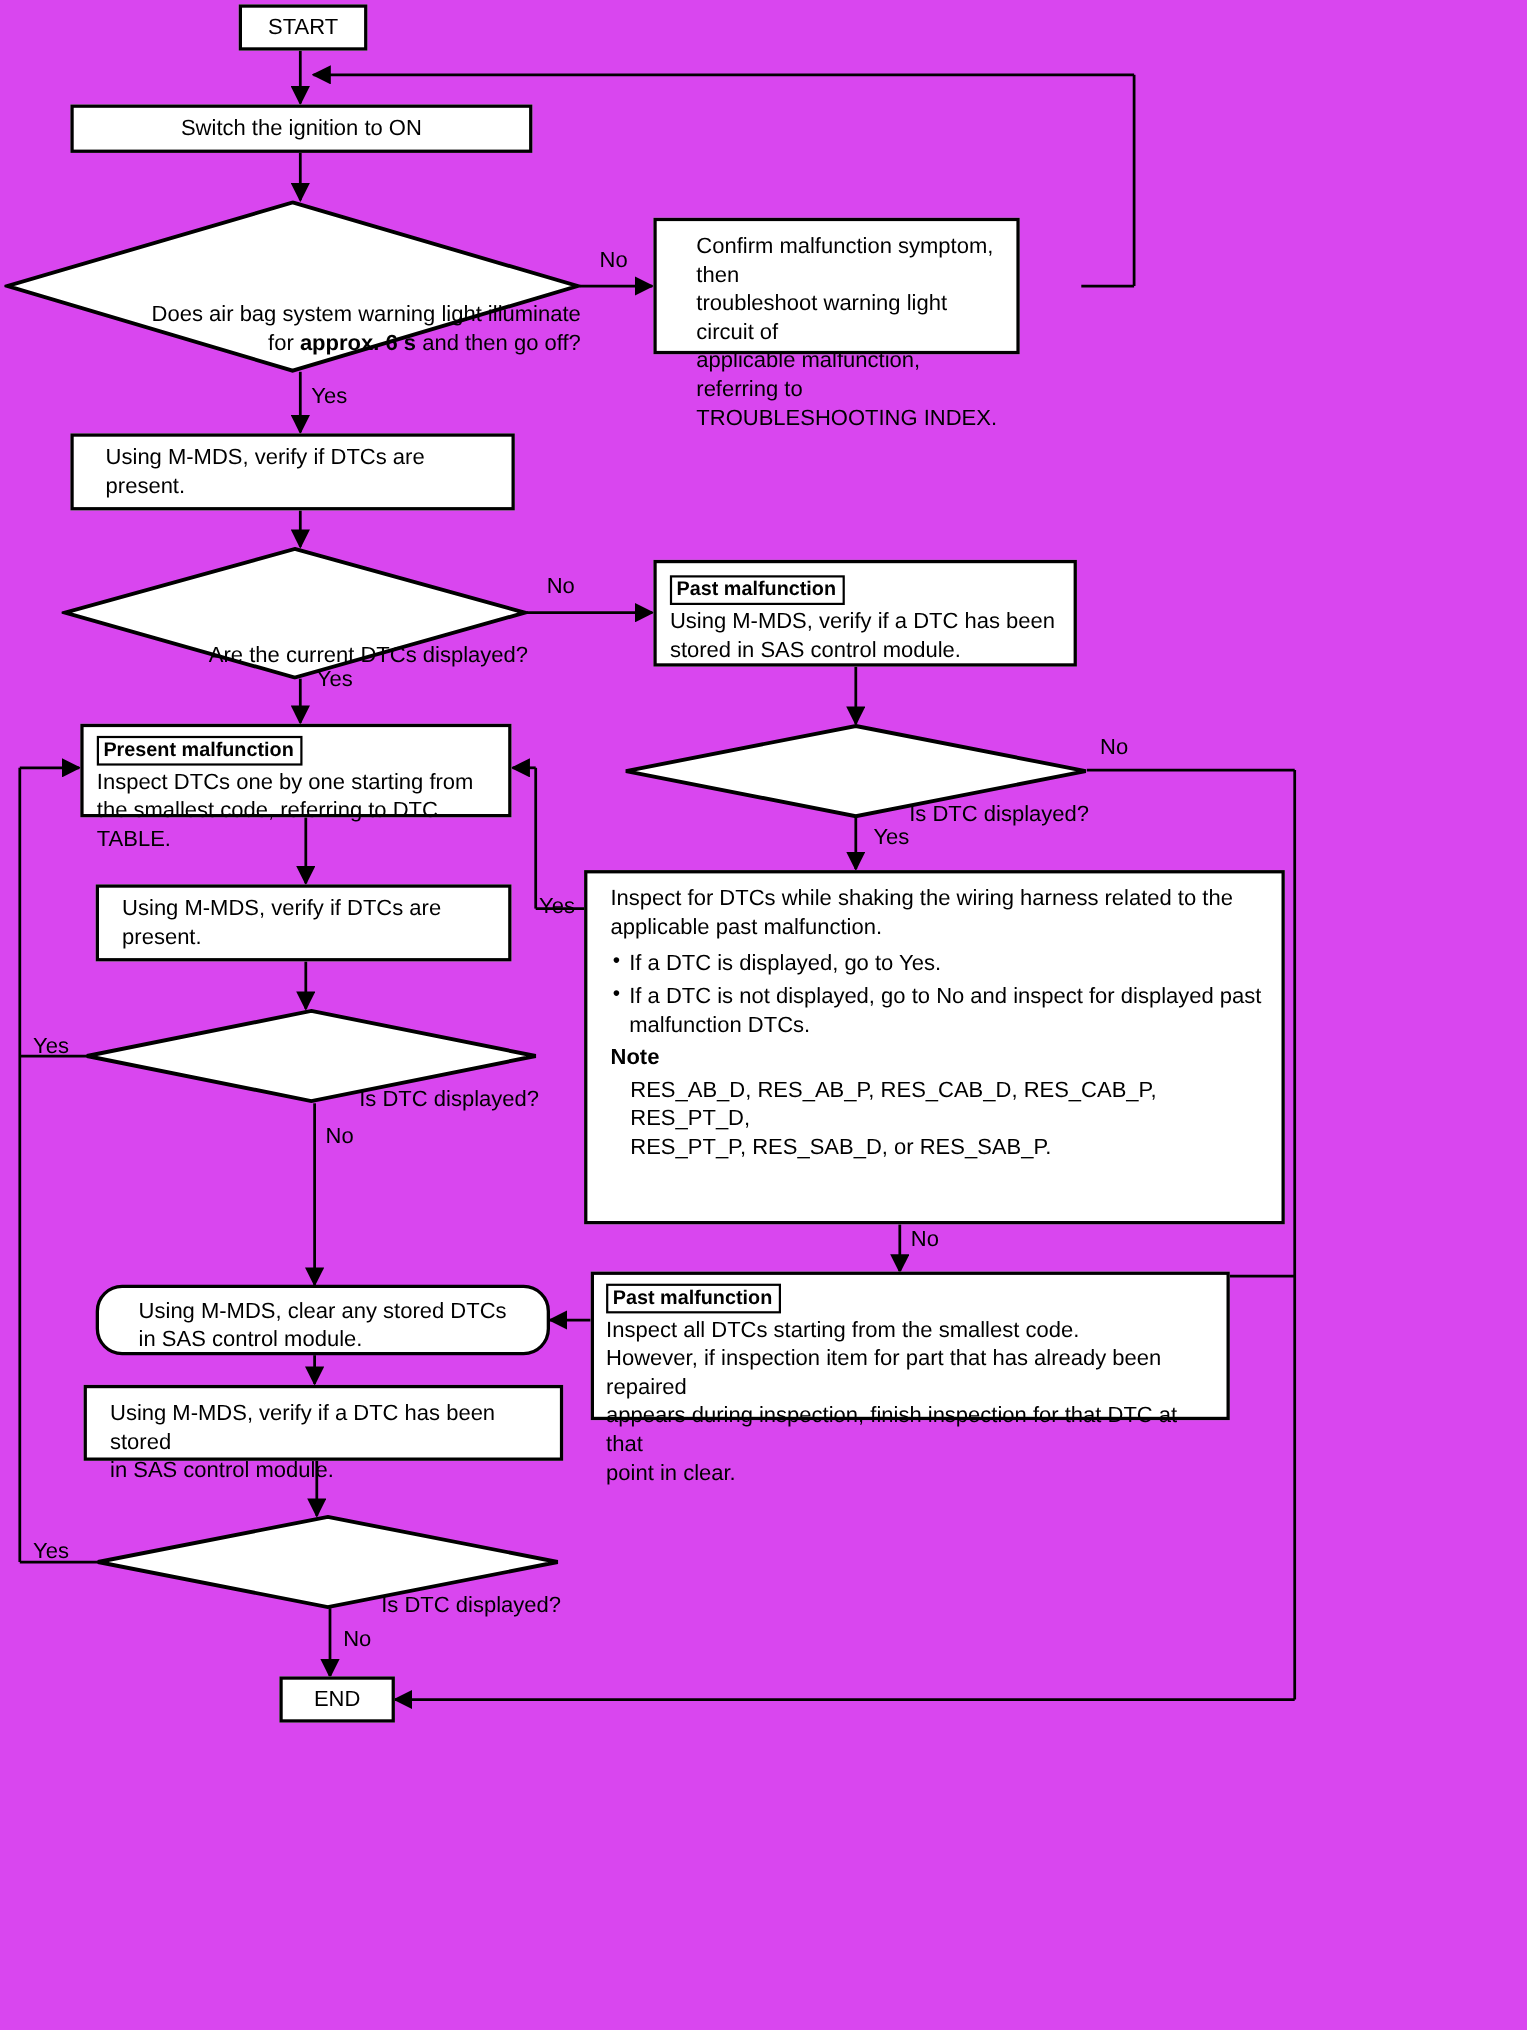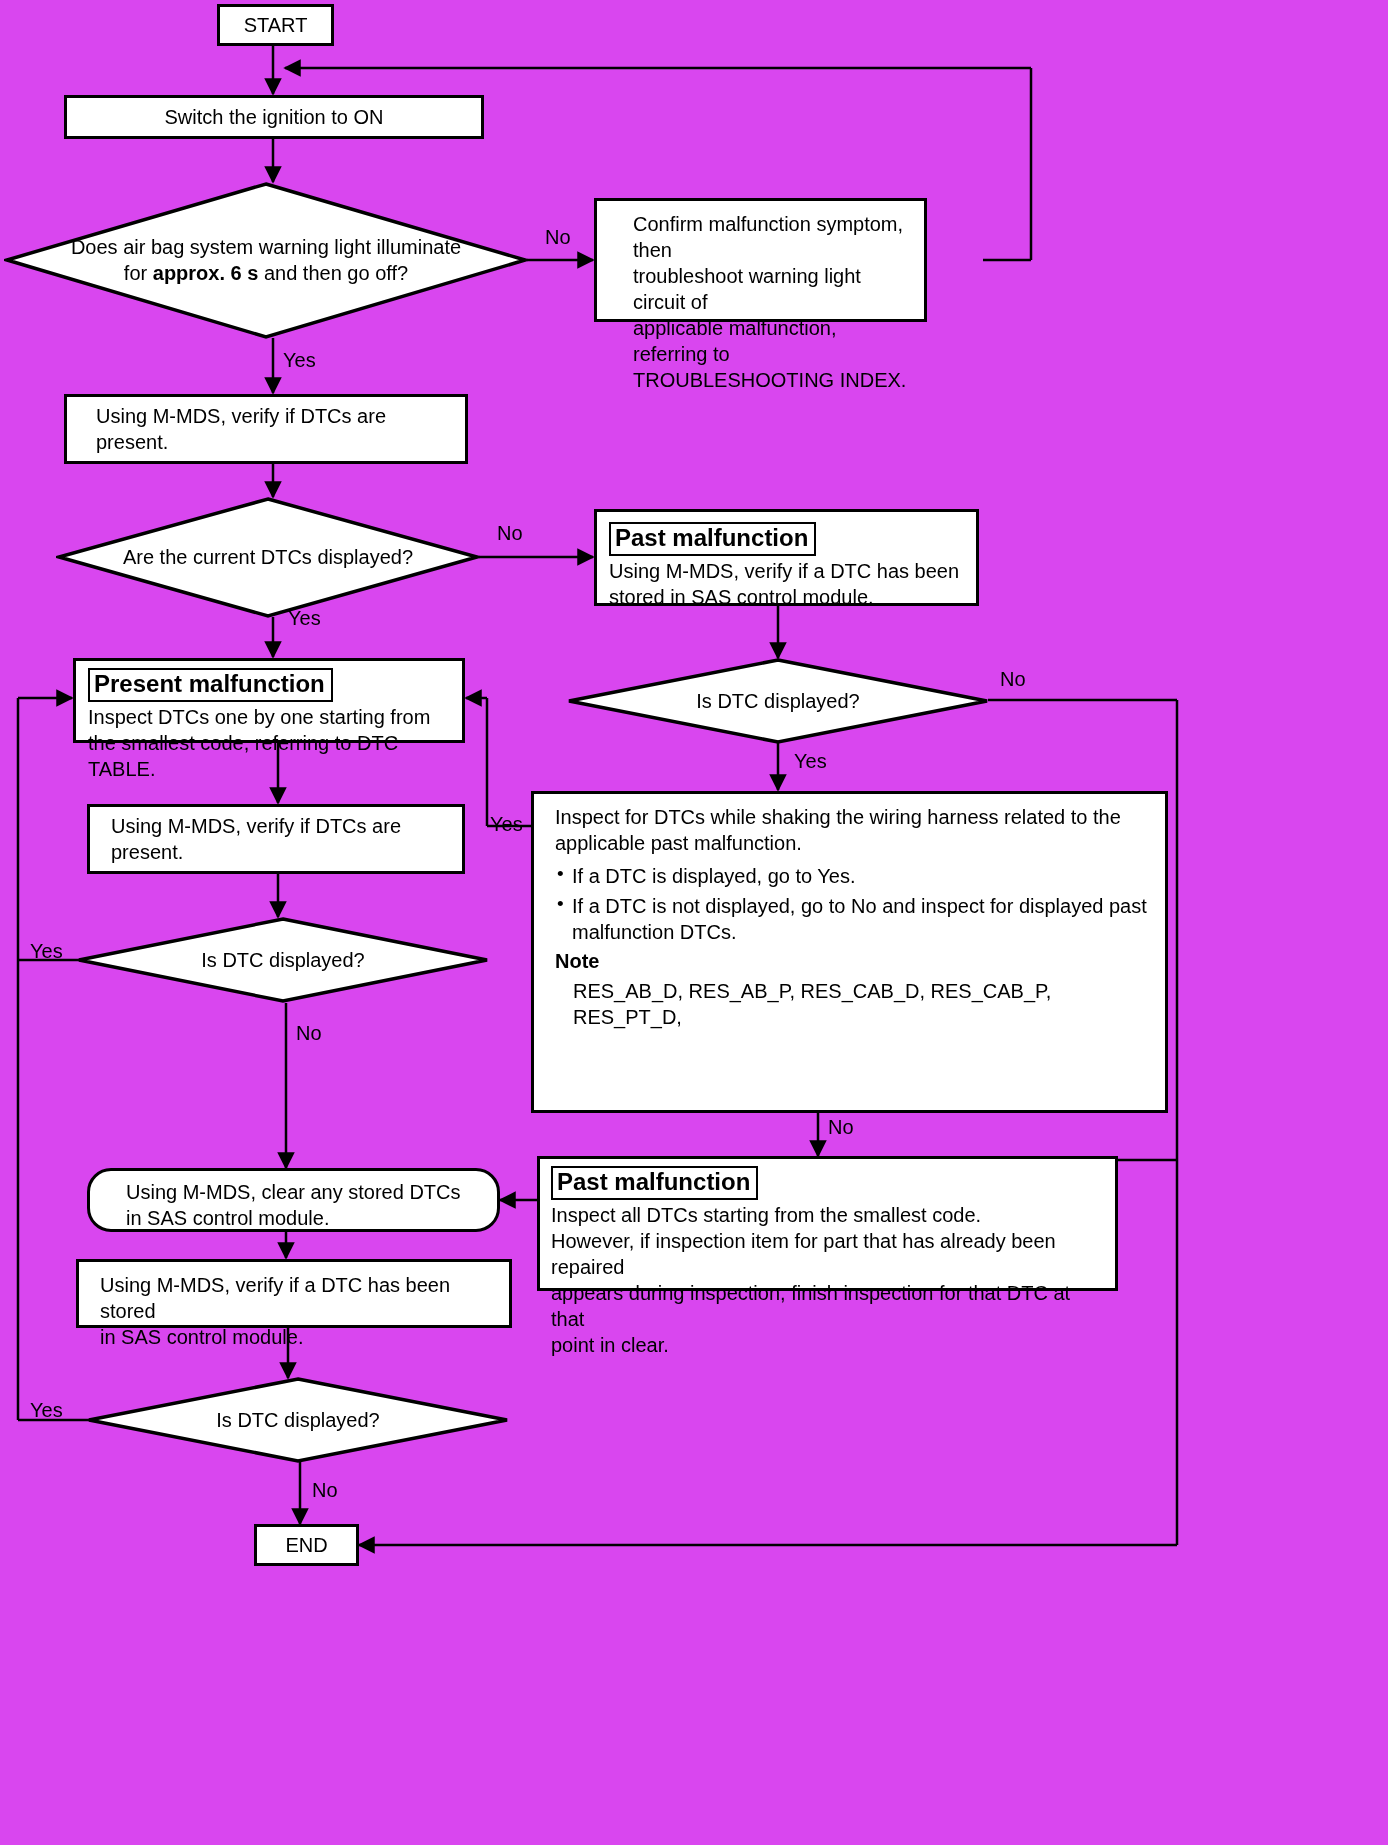--- a/index.html
+++ b/index.html
@@ -42,32 +42,33 @@
     display: flex;
     align-items: center;
     justify-content: center;
     font-size: 20px;
   }
   .badge {
     display: inline-block;
     border: 2.5px solid #000;
     font-weight: bold;
     padding: 0px 6px 2px 4px;
-    font-size: 24px;
+    font-size: 18px;
     line-height: 1.18;
     margin-bottom: 2px;
   }
   .dec-wrap { position: absolute; }
   .dec-wrap svg { display:block; }
   .dec-label {
     position: absolute;
     left: 0; right: 0;
-    text-align: center;
+    text-align: right;
     font-size: 20px;
     line-height: 1.32;
+    margin-top: 39px;
   }
   .edge-label {
     position: absolute;
     font-size: 20px;
     background: transparent;
     white-space: nowrap;
   }
   .lines { position: absolute; left:0; top:0; }
   .blist { margin: 0; padding: 0; list-style: none; }
   .blist li {
@@ -240,20 +241,21 @@
     <div class="txt" style="width:100%;">
       <div>Inspect for DTCs while shaking the wiring harness related to the</div>
       <div>applicable past malfunction.</div>
       <div class="gap6"></div>
       <ul class="blist">
         <li>If a DTC is displayed, go to Yes.</li>
         <li style="margin-top:4px;">If a DTC is not displayed, go to No and inspect for displayed past malfunction DTCs.</li>
       </ul>
       <div class="bold" style="margin-top:3px;">Note</div>
       <div style="margin-left:18px; margin-top:4px;">RES_AB_D, RES_AB_P, RES_CAB_D, RES_CAB_P, RES_PT_D,</div>
+      <div style="margin-left:18px;">RES_PT_P, RES_SAB_D, or RES_SAB_P.</div>
     </div>
   </div>
 
   <div class="node proc top" style="left:87px; top:1168px; width:413px; height:64px; padding-left:36px; padding-top:8px;border-radius:24px;">
     <div class="txt">
       <div>Using M-MDS, clear any stored DTCs</div>
       <div>in SAS control module.</div>
     </div>
   </div>
 

